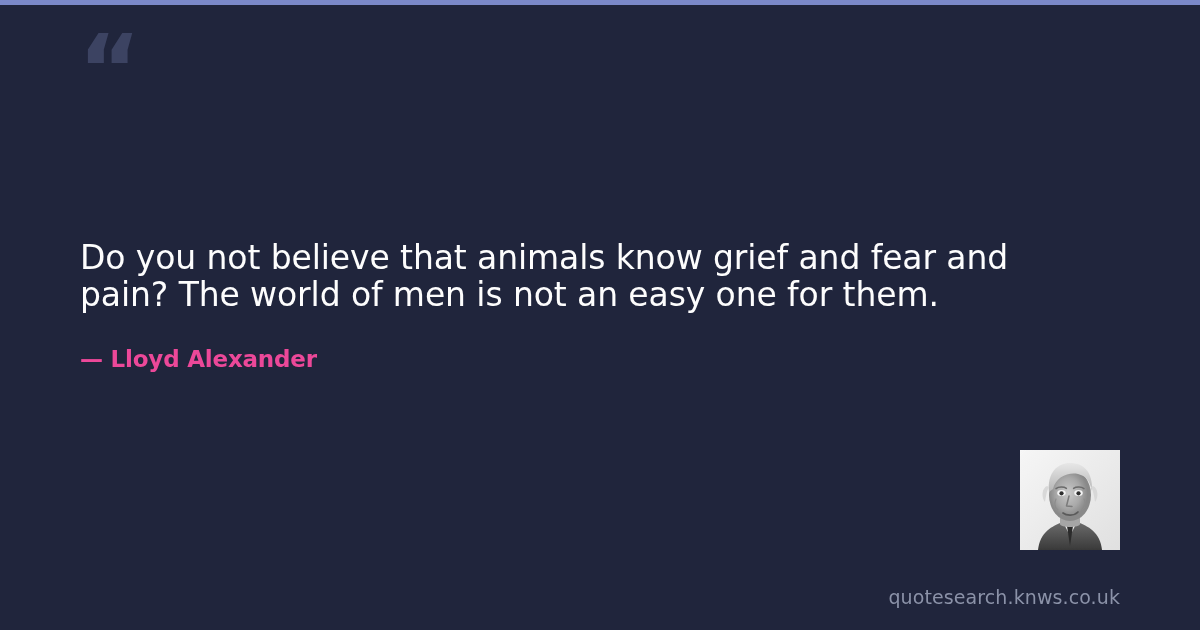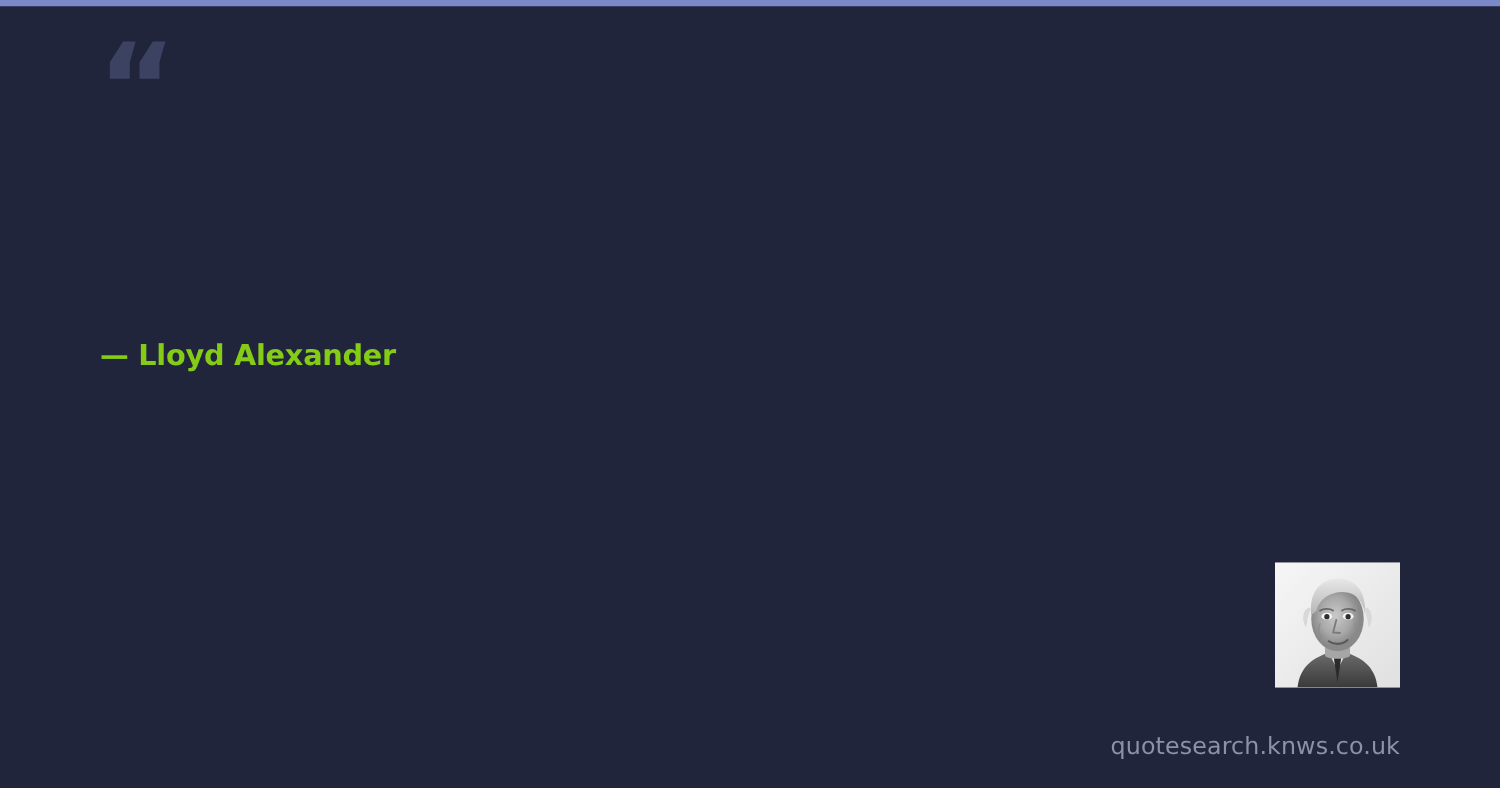--- a/index.html
+++ b/index.html
@@ -60,21 +60,21 @@
     color: #fdfdfd;
     letter-spacing: -0.1px;
   }
 
   .quote-attribution {
     margin: 0;
     padding-top: 32px;
     font-family: "DejaVu Sans", "Liberation Sans", sans-serif;
     font-size: 23px;
     font-weight: 700;
-    color: #84cc16;
+    color: #ec4899;
     letter-spacing: -0.2px;
     white-space: nowrap;
   }
 
   .author-portrait {
     position: absolute;
     left: 1020px;
     top: 450px;
     width: 100px;
     height: 100px;
@@ -102,20 +102,21 @@
 </head>
 <body>
 
 <div class="quote-card">
 
   <div class="top-accent-bar"></div>
 
   <div class="quote-mark">“</div>
 
   <div class="quote-body">
+    <p class="quote-text">Do you not believe that animals know grief and fear and pain? The world of men is not an easy one for them.</p>
     <p class="quote-attribution">— Lloyd Alexander</p>
   </div>
 
   <div class="author-portrait">
 
     <svg class="portrait-photo" viewBox="0 0 100 100" preserveAspectRatio="xMidYMid slice">
       <defs>
         <radialGradient id="facelight" cx="46%" cy="46%" r="46%">
           <stop offset="0%" stop-color="#c9c6c1"></stop>
           <stop offset="62%" stop-color="#aaa7a2"></stop>

